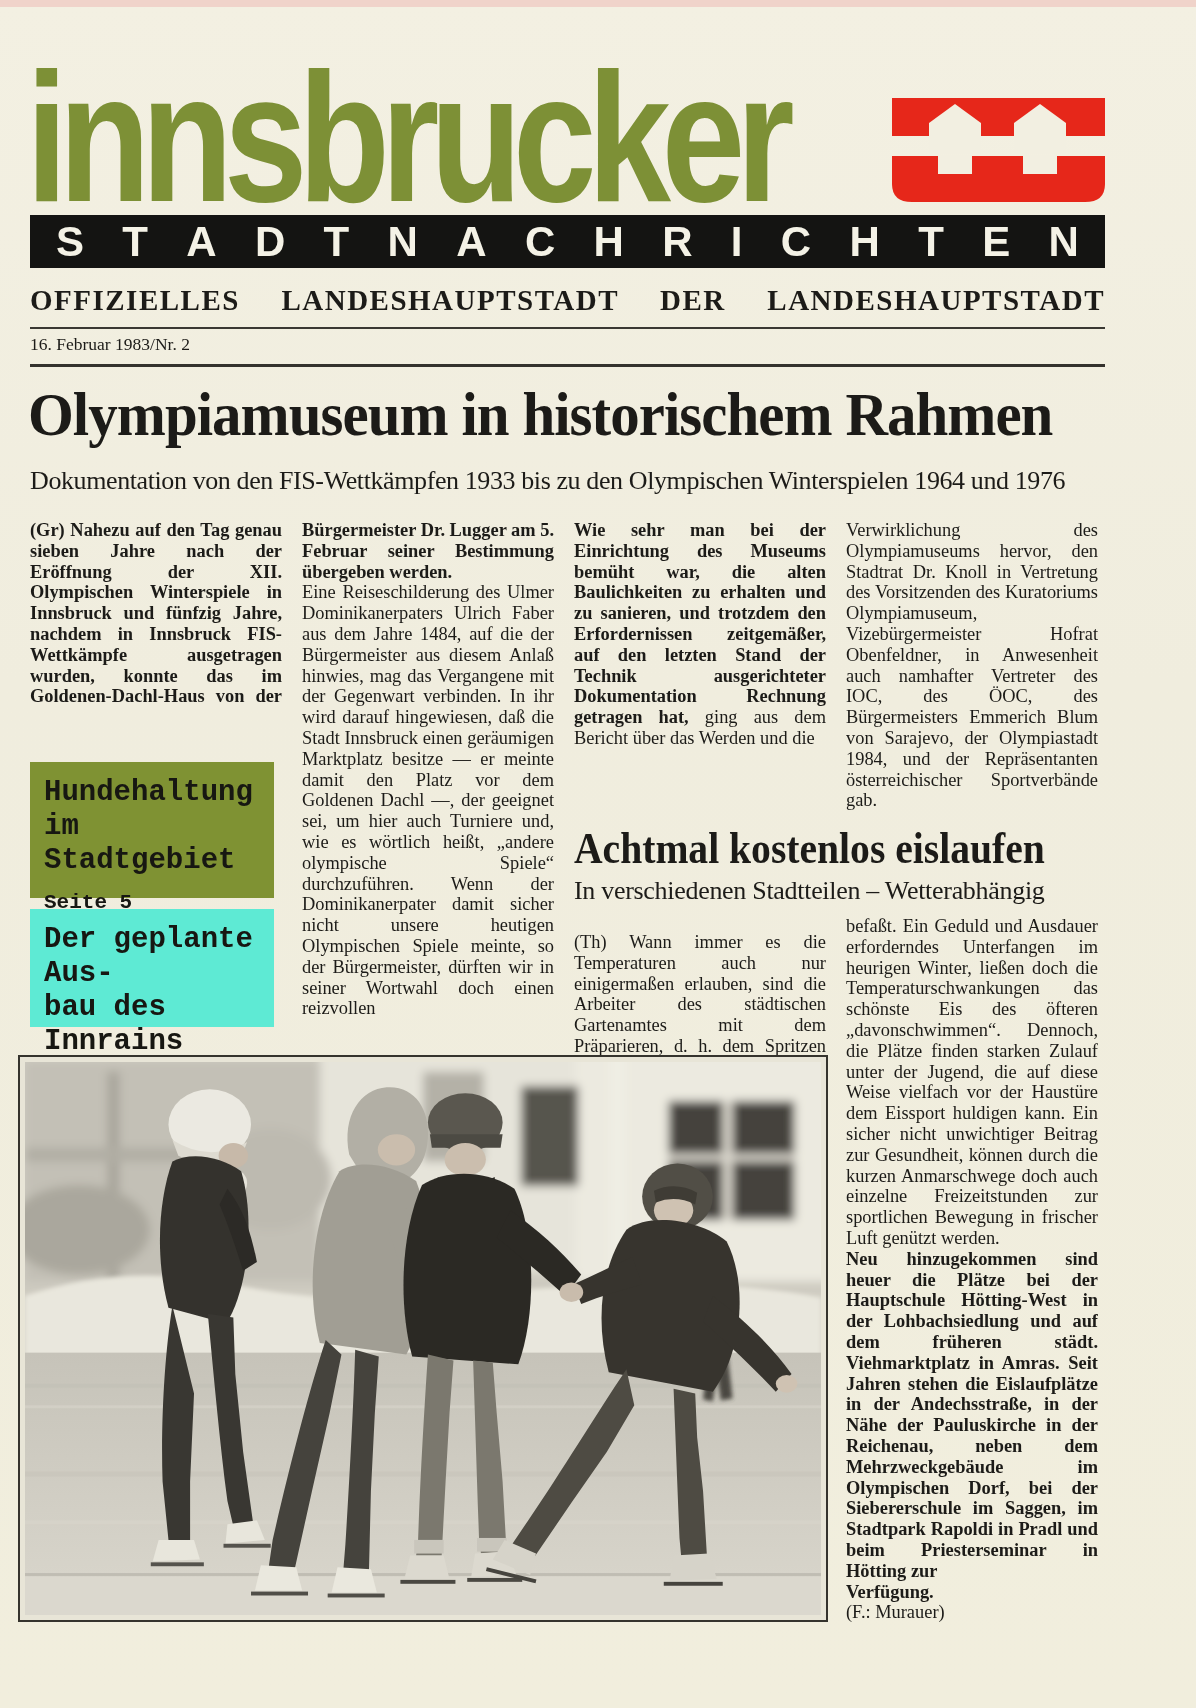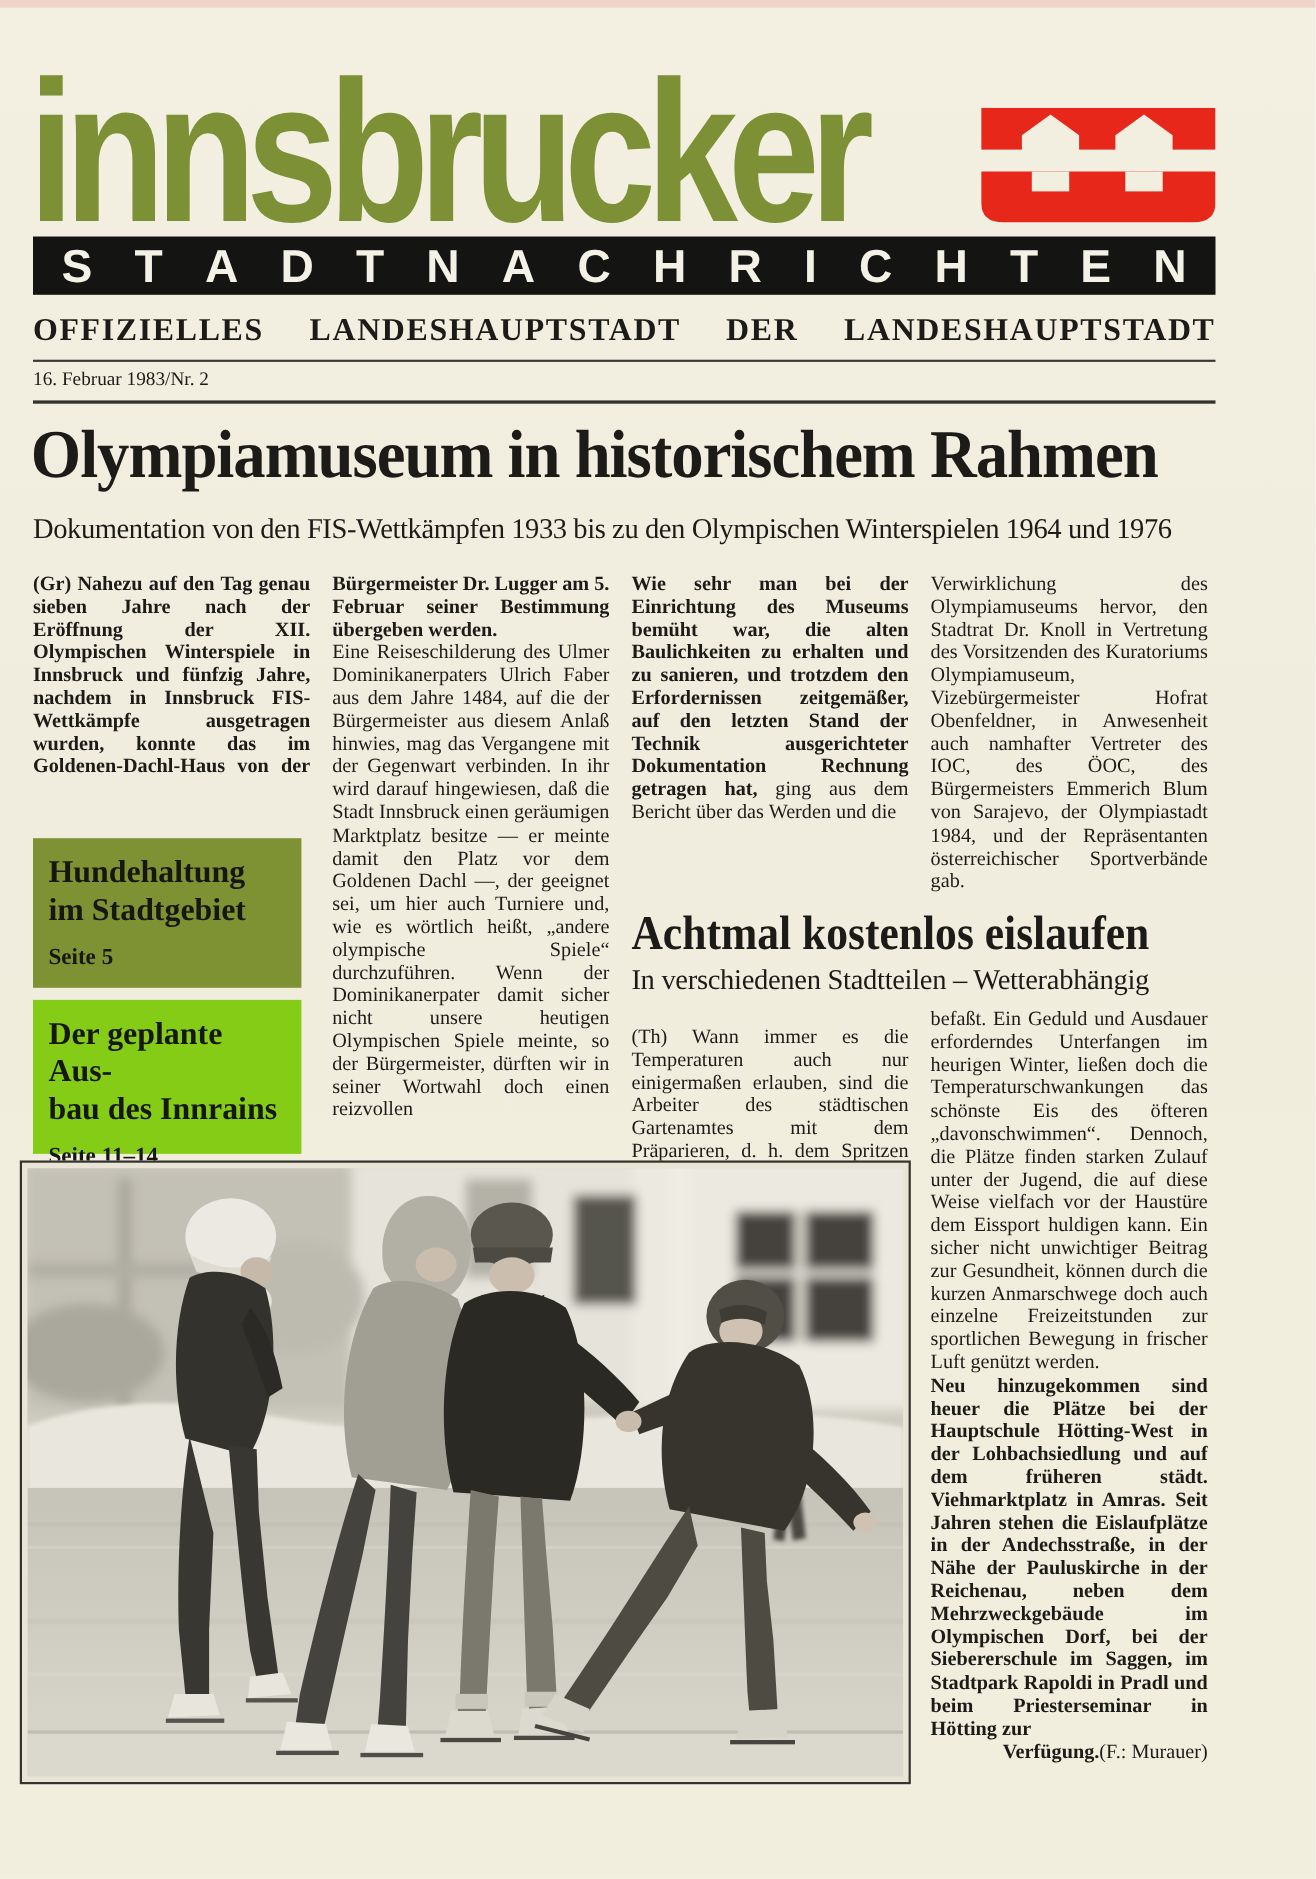--- a/index.html
+++ b/index.html
@@ -29,32 +29,32 @@
   .headline1{left:28px;top:380px;width:1140px;font-weight:bold;font-size:62px;line-height:1.1;
              letter-spacing:-1px;transform:scaleX(.95);transform-origin:left;white-space:nowrap;}
   .subhead1{left:30px;top:466px;font-size:26px;letter-spacing:-0.4px;white-space:nowrap;}
   .col{width:252px;font-size:18.4px;line-height:20.8px;text-align:justify;overflow:hidden;}
   .col p{margin:0;}
   .c1{left:30px;top:520px;height:190px;}
   .c2{left:302px;top:520px;height:522px;}
   .c3{left:574px;top:520px;height:292px;}
   .c4{left:846px;top:520px;height:302px;}
   
-  .teaser{left:30px;width:244px;box-sizing:border-box;padding:14px 14px 10px 14px;}
+  .teaser{left:30px;width:244px;box-sizing:border-box;padding:14px 14px 10px 14px;font-family:Liberation Mono, monospace;}
   .teaser.green{top:762px;height:136px;background:#7f9233;}
-  .teaser.red{top:909px;height:140px;background:#84cc16;}
+  .teaser.red{top:909px;height:118px;background:#5eead4;}
   .teaser .t{font-weight:bold;font-size:29px;line-height:34px;color:#171712;}
   .teaser .p{font-weight:bold;font-size:21px;margin-top:13px;color:#171712;}
   
   .headline2{left:574px;top:827px;font-weight:bold;font-size:44px;line-height:1;
              transform:scaleX(.9);transform-origin:left;white-space:nowrap;}
   .subhead2{left:574px;top:876px;font-size:26px;letter-spacing:-0.3px;white-space:nowrap;}
   .cA{left:574px;top:916px;height:138px;margin-top:16px;}
   .cB{left:846px;top:916px;height:712px;}
-  .tailline{display:flex;justify-content:flex-end;}
+  .tailline{display:flex;justify-content:space-between;flex-direction:column;}
   
   .photo{left:18px;top:1055px;width:810px;height:567px;box-sizing:border-box;
          border:2px solid #35332d;padding:5px;background:#e8e5d7;}
   .photo svg{display:block;width:100%;height:100%;}
   b{font-weight:bold;}
 </style>
 </head>
 <body>
 
 <div class="abs scanline"></div>

